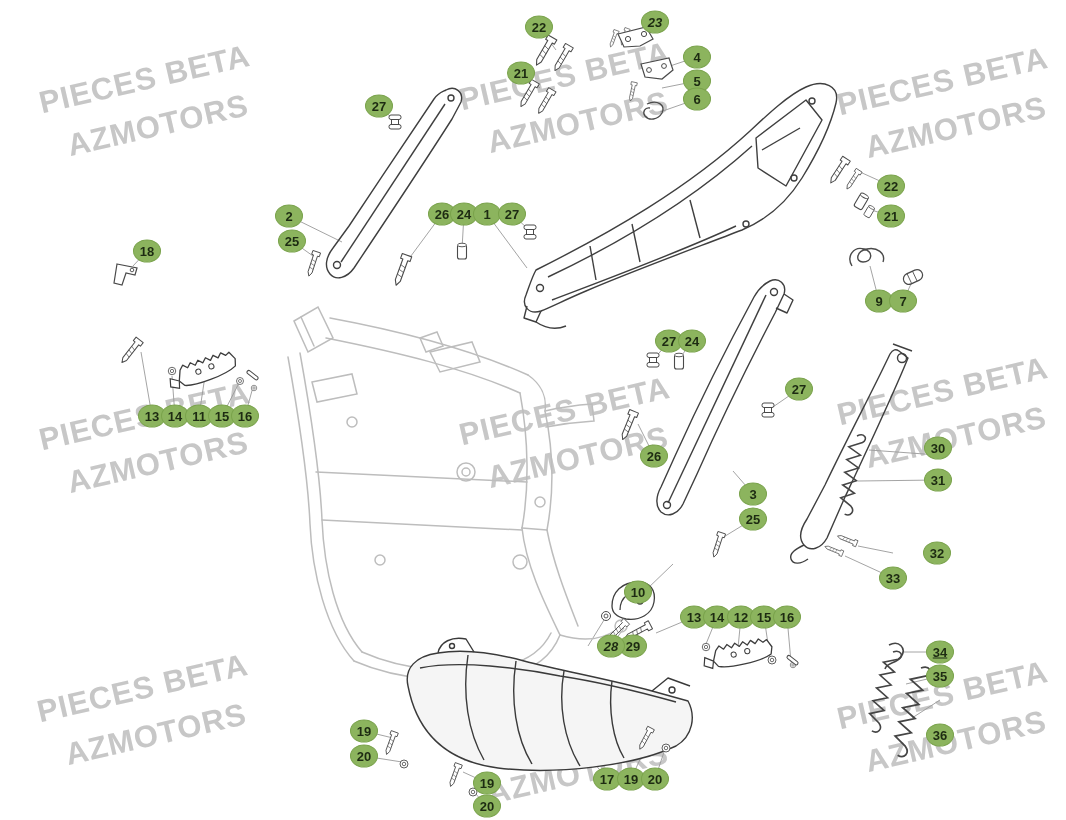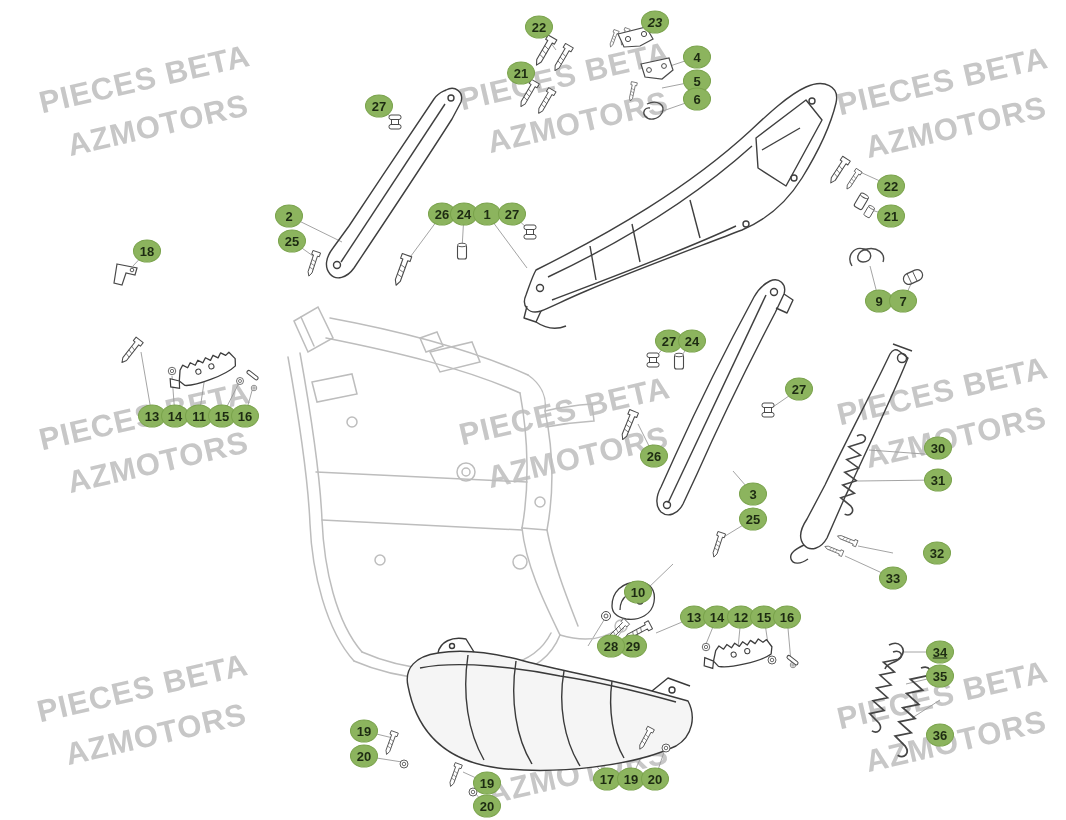--- a/index.html
+++ b/index.html
@@ -371,21 +371,21 @@
       <div class="badge" style="left: 799px; top: 389px;">27</div>
       <div class="badge" style="left: 654px; top: 456px;">26</div>
       <div class="badge" style="left: 753px; top: 494px;">3</div>
       <div class="badge" style="left: 753px; top: 519px;">25</div>
       <div class="badge" style="left: 938px; top: 448px;">30</div>
       <div class="badge" style="left: 938px; top: 480px; text-align: right;">31</div>
       <div class="badge" style="left: 893px; top: 553px; margin-left: 44px;">32</div>
       <div class="badge" style="left: 893px; top: 578px;">33</div>
       <div class="badge" style="left: 638px; top: 564px; margin-top: 28px;">10</div>
       <div class="badge" style="left: 588px; top: 646px; margin-left: 45px;">29</div>
-      <div class="badge" style="left: 611px; top: 646px;">28</div>
+      <div class="badge" style="left: 611px; top: 646px; font-style: italic;">28</div>
       <div class="badge" style="left: 694px; top: 617px;">13</div>
       <div class="badge" style="left: 717px; top: 617px;">14</div>
       <div class="badge" style="left: 741px; top: 617px;">12</div>
       <div class="badge" style="left: 764px; top: 617px;">15</div>
       <div class="badge" style="left: 787px; top: 617px;">16</div>
       <div class="badge" style="left: 940px; top: 652px; text-decoration: underline;">34</div>
       <div class="badge" style="left: 940px; top: 676px;">35</div>
       <div class="badge" style="left: 940px; top: 700px; margin-top: 35px;">36</div>
       <div class="badge" style="left: 364px; top: 731px;">19</div>
       <div class="badge" style="left: 364px; top: 756px;">20</div>

